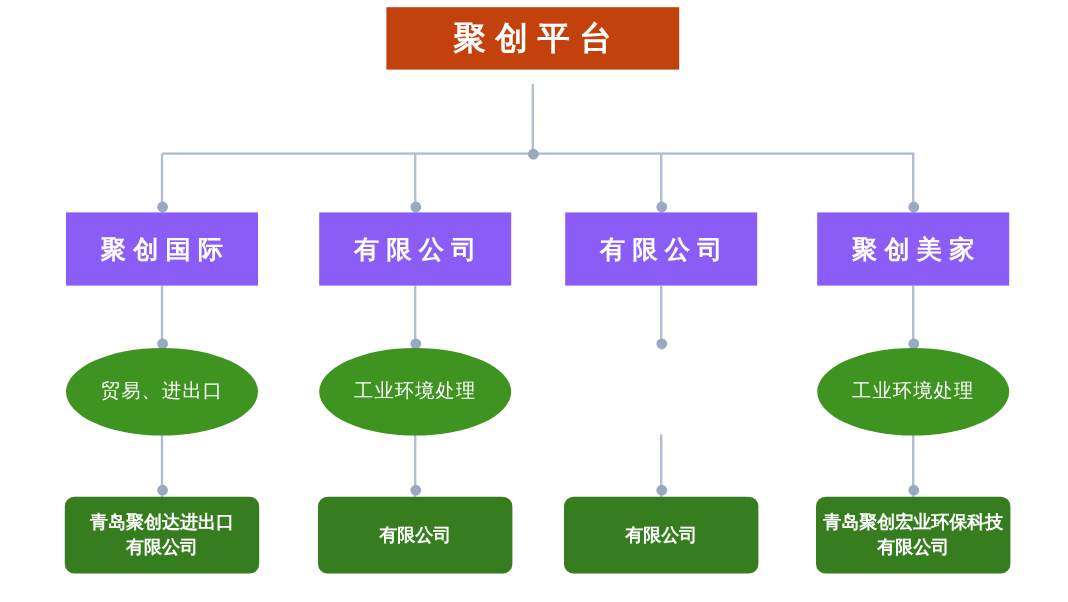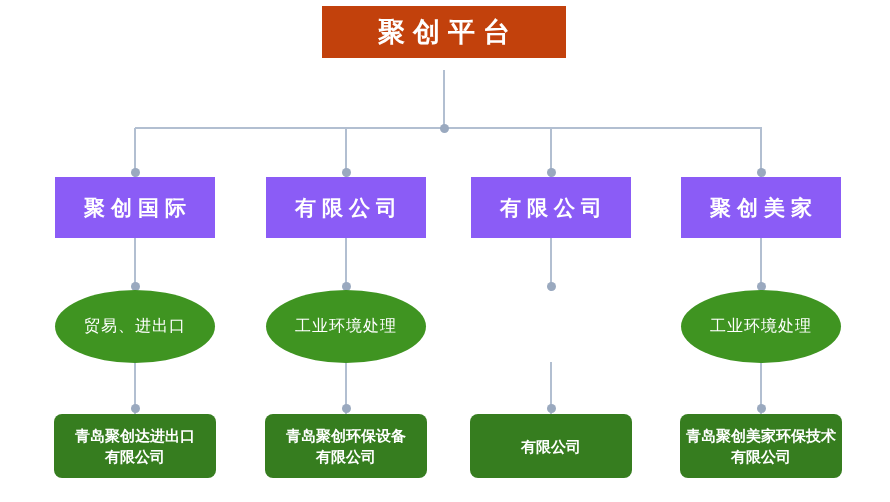--- a/index.html
+++ b/index.html
@@ -134,24 +134,23 @@
   </div>
   <div class="node ellipse cw160 c3">
     <span>工业环境处理</span>
   </div>
 
   <div class="node company-box cw162 c0">
     <span>青岛聚创达进出口</span>
     <span>有限公司</span>
   </div>
   <div class="node company-box cw162 c1">
-    <span>青岛聚创环保设备</span>
     <span>有限公司</span>
   </div>
   <div class="node company-box cw162 c2">
     <span>有限公司</span>
   </div>
   <div class="node company-box cw162 c3">
-    <span>青岛聚创美家环保技术</span>
+    <span>青岛聚创宏业环保科技</span>
     <span>有限公司</span>
   </div>
 
 </div>
 
 </body></html>

